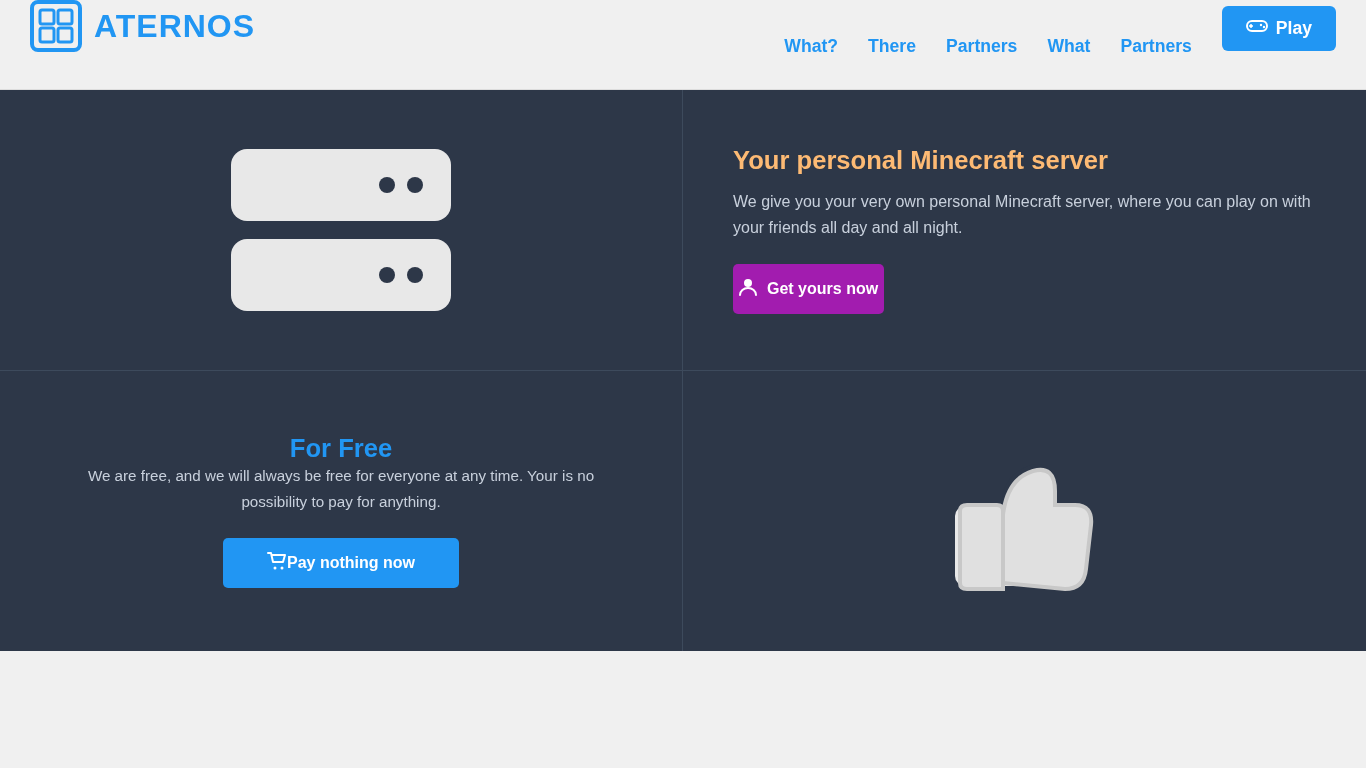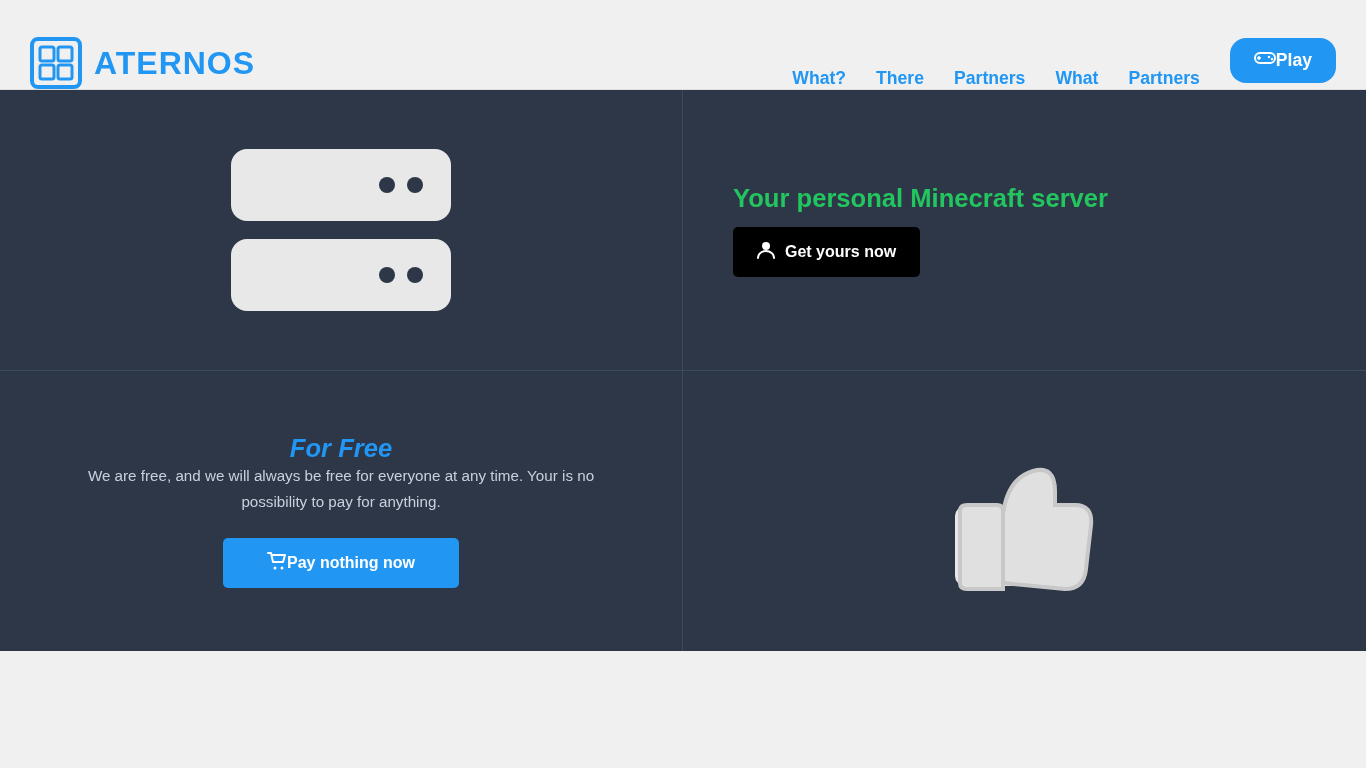--- a/index.html
+++ b/index.html
@@ -3,21 +3,21 @@
   <meta charset="utf-8">
   <style>
     * { margin: 0; padding: 0; box-sizing: border-box; }
     body { font-family: 'Segoe UI', Arial, sans-serif; background: #f0f0f0; }
 
     
     .header {
       background: #f0f0f0;
       height: 90px;
       display: flex;
-      align-items: flex-end;
+      align-items: flex-start;
       padding: 0 30px;
       border-bottom: 1px solid #ddd;
     }
     .logo-area {
       display: flex;
       align-items: center;
       gap: 12px;
     }
     .logo-icon {
       width: 52px;
@@ -40,27 +40,28 @@
       font-size: 1.1rem;
       font-weight: 600;
       text-decoration: none;
       cursor: pointer;
       margin-top: 36px;
     }
     .play-btn {
       background: #2196f3;
       color: #fff;
       border: none;
-      border-radius: 16px;
+      border-radius: 6px;
       padding: 12px 24px;
       font-size: 1.1rem;
       font-weight: 700;
       cursor: pointer;
       display: flex;
       align-items: center;
+      gap: 8px;
     }
 
     
     .main {
       background: #2d3748;
     }
 
     
     .section-top {
       display: grid;
@@ -104,39 +105,39 @@
     }
 
     .section-right {
       display: flex;
       flex-direction: column;
       justify-content: center;
       padding: 40px 50px;
     }
 
     .section-title {
-      color: #22c55e;
+      color: #fdba74;
       font-size: 1.6rem;
       font-weight: 700;
       margin-bottom: 14px;
     }
 
     .section-desc {
       color: #c8d0dc;
       font-size: 1rem;
       line-height: 1.6;
       margin-bottom: 24px;
     }
 
     .cta-btn {
-      background: #000000;
+      background: #a21caf;
       color: #fff;
       border: none;
       border-radius: 5px;
-      padding: 14px 24px;
+      padding: 14px 6px;
       font-size: 1rem;
       font-weight: 700;
       cursor: pointer;
       display: inline-flex;
       align-items: center;
       gap: 10px;
       width: fit-content;
       justify-content: space-between;
     }
 
@@ -161,21 +162,20 @@
       display: flex;
       align-items: center;
       justify-content: center;
       padding: 40px;
     }
 
     .for-free-title {
       color: #2196f3;
       font-size: 1.6rem;
       font-weight: 700;
-      font-style: italic;
     }
 
     .for-free-desc {
       color: #c8d0dc;
       font-size: 0.95rem;
       line-height: 1.7;
       margin-bottom: 24px;
     }
 
     .pay-btn {
@@ -239,20 +239,21 @@
         </div>
         <div class="server-block">
           <span class="server-dot"></span>
           <span class="server-dot"></span>
         </div>
       </div>
     </div>
 
     <div class="section-right">
       <h2 class="section-title">Your personal Minecraft server</h2>
+      <p class="section-desc">We give you your very own personal Minecraft server, where you can play on with your friends all day and all night.</p>
       <button class="cta-btn">
         <span>
           <svg width="18" height="18" viewBox="0 0 18 18" fill="white" xmlns="http://www.w3.org/2000/svg">
             <circle cx="9" cy="5" r="4" fill="white"></circle>
             <path d="M1 17c0-4 3.6-7 8-7s8 3 8 7" stroke="white" stroke-width="2" fill="none" stroke-linecap="round"></path>
           </svg>
         </span>
         <span>Get yours now</span>
       </button>
     </div>

